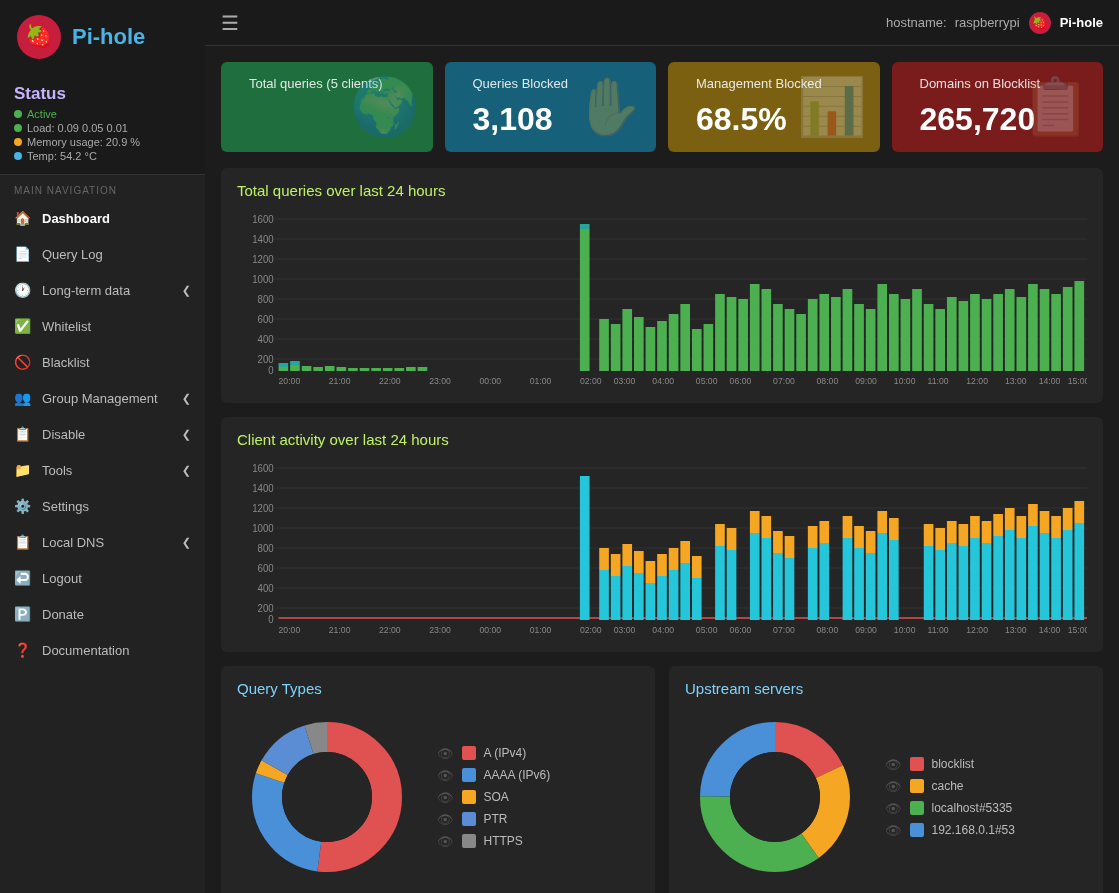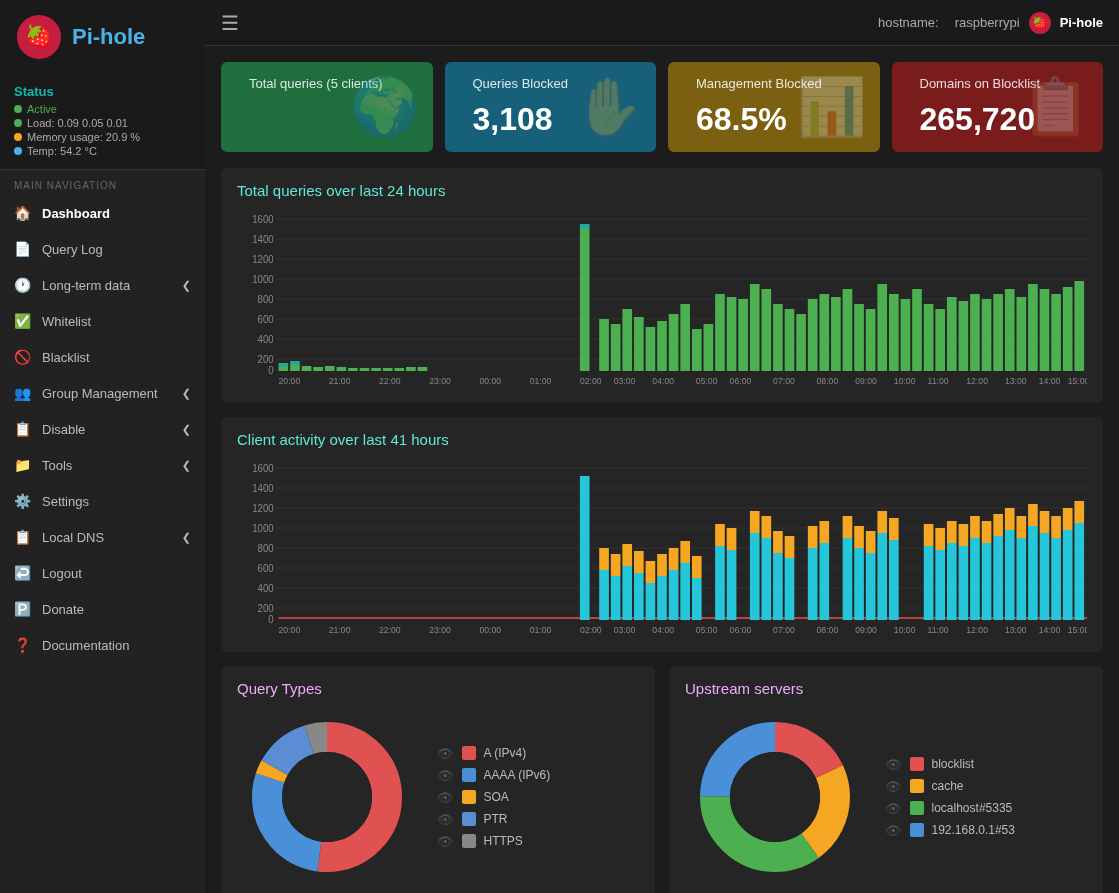--- a/index.html
+++ b/index.html
@@ -23,21 +23,21 @@
     }
     .logo-raspberry {
       width: 46px;
       height: 46px;
     }
     .status-box {
       padding: 10px 14px;
       background: #1a1a1a;
       border-bottom: 1px solid #333;
     }
-    .status-title { color: #14b8a6; font-weight: bold; font-size: 13px; margin-bottom: 4px; }
+    .status-title { color: #c4b5fd; font-weight: bold; font-size: 17px; margin-bottom: 4px; }
     .status-row { display: flex; align-items: center; gap: 5px; font-size: 11px; color: #aaa; margin-bottom: 2px; }
     .dot { width: 8px; height: 8px; border-radius: 50%; display: inline-block; }
     .dot-green { background: #4caf50; }
     .dot-yellow { background: #f5a623; }
     .dot-blue { background: #49b3e6; }
     .status-active { color: #4caf50; }
     .nav-section-label {
       padding: 10px 14px 4px;
       font-size: 10px;
       color: #666;
@@ -69,21 +69,21 @@
     #topbar {
       background: #1a1a1a;
       display: flex;
       align-items: center;
       padding: 0 16px;
       height: 46px;
       border-bottom: 1px solid #333;
     }
     .topbar-hamburger { font-size: 20px; color: #aaa; cursor: pointer; }
     .topbar-right { margin-left: auto; display: flex; align-items: center; gap: 8px; }
-    .topbar-hostname { color: #aaa; font-size: 13px; margin-left: 8px; }
+    .topbar-hostname { color: #aaa; font-size: 13px; }
     .topbar-pihole { color: #fff; font-size: 13px; font-weight: bold; }
 
     
     #content {
       flex: 1;
       padding: 16px;
       overflow-y: auto;
       background: #1c1c1c;
     }
 
@@ -119,39 +119,39 @@
       opacity: 0.25;
     }
 
     
     .chart-panel {
       background: #252525;
       border-radius: 6px;
       margin-bottom: 14px;
       padding: 14px 16px;
     }
-    .chart-title { color: #5eead4; font-size: 15px; margin-bottom: 10px; }
+    .chart-title { color: #bef264; font-size: 15px; margin-bottom: 10px; }
     .chart-area {
       width: 100%;
       height: 180px;
       position: relative;
     }
 
     
     .bottom-row {
       display: grid;
       grid-template-columns: 1fr 1fr;
       gap: 14px;
     }
     .donut-panel {
       background: #252525;
       border-radius: 6px;
       padding: 14px 16px;
     }
-    .donut-title { color: #f0abfc; font-size: 15px; margin-bottom: 10px; }
+    .donut-title { color: #7dd3fc; font-size: 15px; margin-bottom: 10px; }
     .donut-content {
       display: flex;
       align-items: center;
       gap: 20px;
     }
     .donut-svg { flex-shrink: 0; }
     .legend { display: flex; flex-direction: column; gap: 7px; }
     .legend-item { display: flex; align-items: center; gap: 8px; font-size: 12px; color: #bbb; }
     .legend-color { width: 14px; height: 14px; border-radius: 2px; flex-shrink: 0; }
     .legend-eye { color: #555; font-size: 13px; cursor: pointer; }
@@ -420,21 +420,21 @@
           <text x="715" y="175" fill="#888" font-size="9">11:00</text>
           <text x="755" y="175" fill="#888" font-size="9">12:00</text>
           <text x="795" y="175" fill="#888" font-size="9">13:00</text>
           <text x="830" y="175" fill="#888" font-size="9">14:00</text>
           <text x="860" y="175" fill="#888" font-size="9">15:00</text>
         </svg>
       </div>
     </div>
 
     <div class="chart-panel">
-      <div class="chart-title">Client activity over last 41 hours</div>
+      <div class="chart-title">Client activity over last 24 hours</div>
       <div class="chart-area">
         <svg width="100%" height="180" viewBox="0 0 880 180" preserveAspectRatio="none">
 
           <line x1="40" y1="10" x2="880" y2="10" stroke="#333" stroke-width="1"></line>
           <line x1="40" y1="30" x2="880" y2="30" stroke="#333" stroke-width="1"></line>
           <line x1="40" y1="50" x2="880" y2="50" stroke="#333" stroke-width="1"></line>
           <line x1="40" y1="70" x2="880" y2="70" stroke="#333" stroke-width="1"></line>
           <line x1="40" y1="90" x2="880" y2="90" stroke="#333" stroke-width="1"></line>
           <line x1="40" y1="110" x2="880" y2="110" stroke="#333" stroke-width="1"></line>
           <line x1="40" y1="130" x2="880" y2="130" stroke="#333" stroke-width="1"></line>

